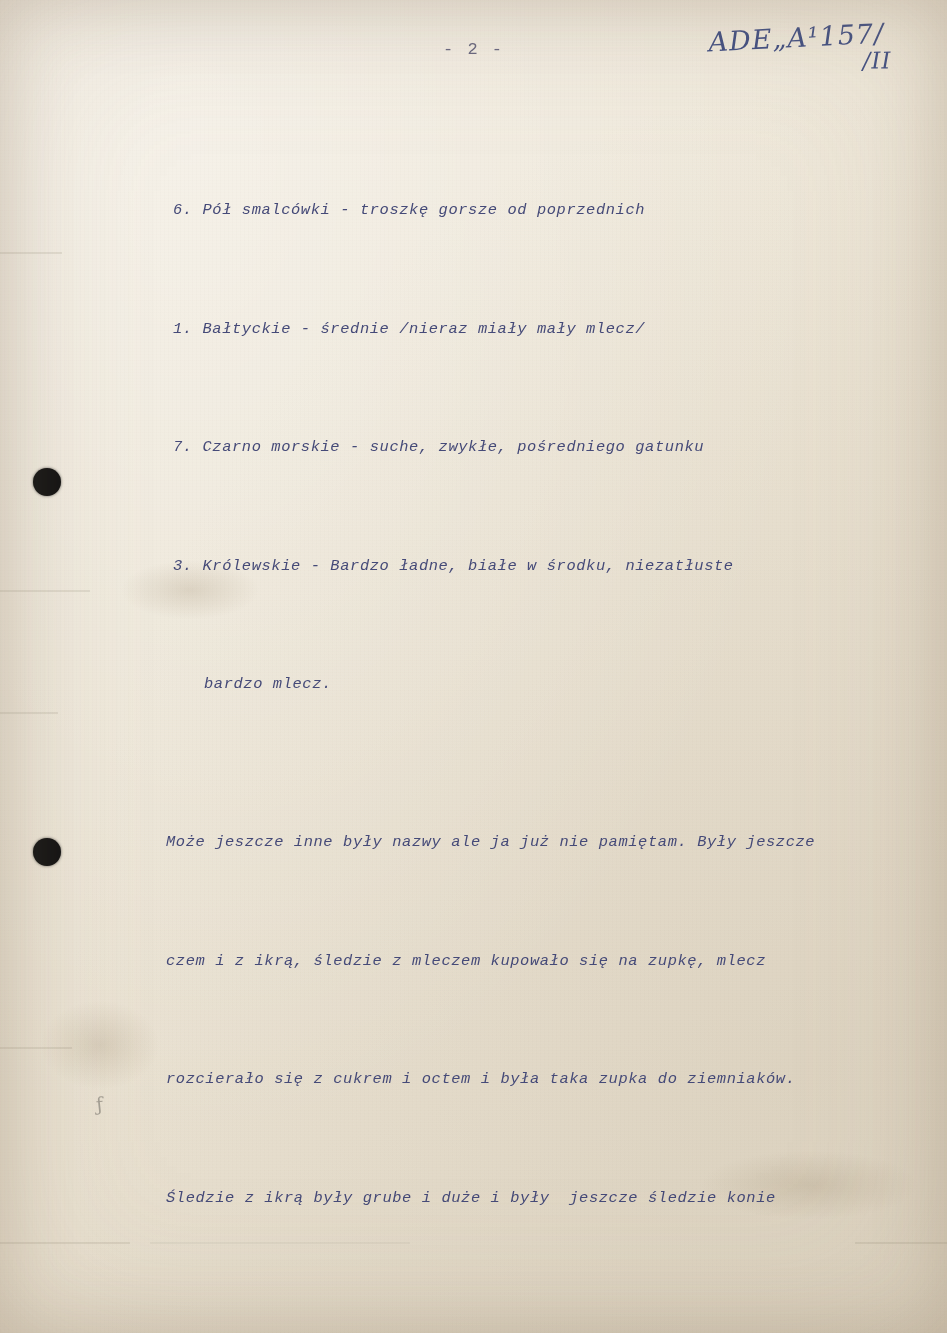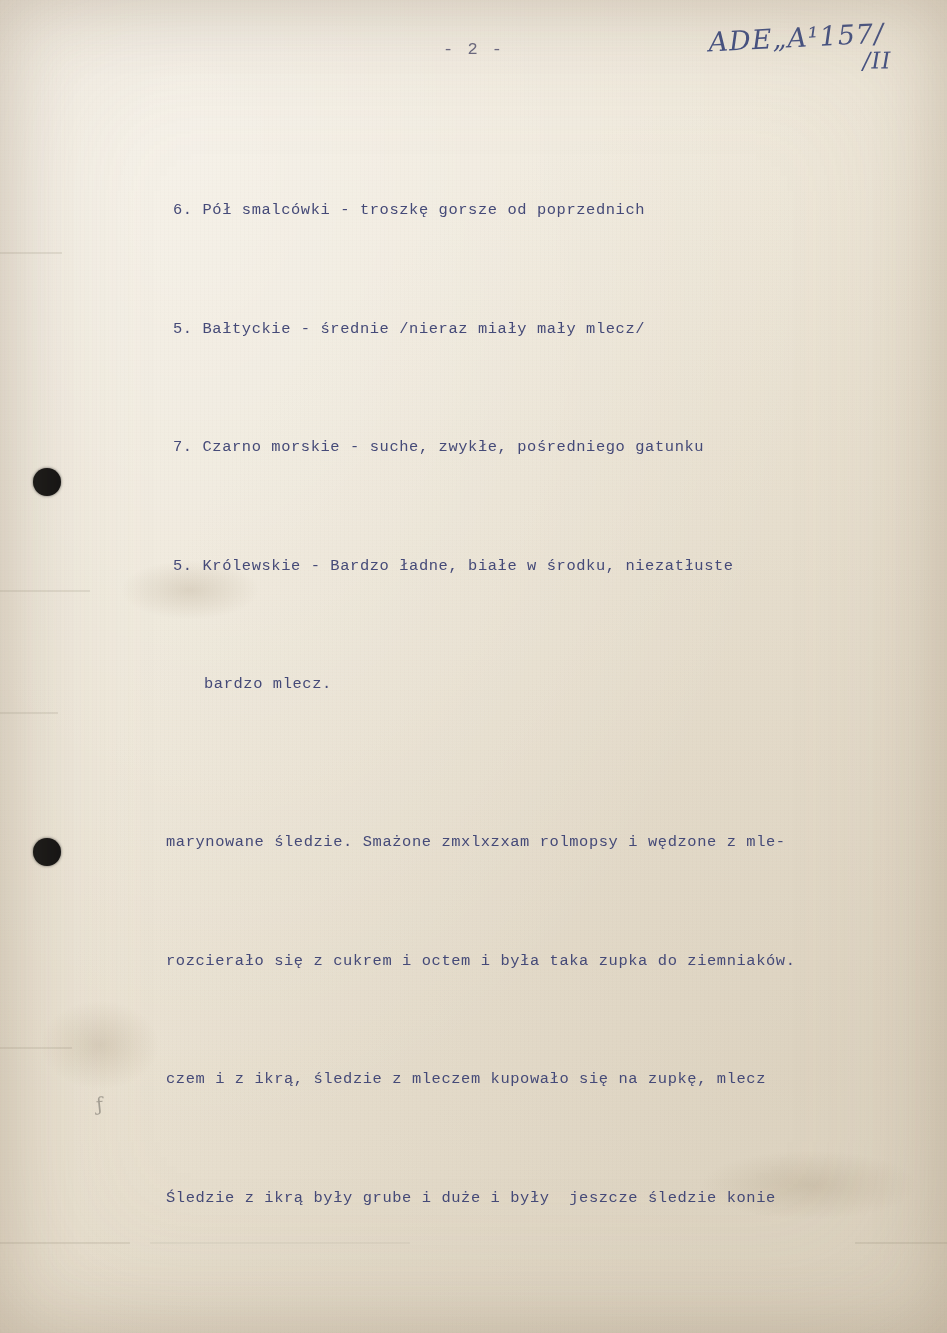--- a/index.html
+++ b/index.html
@@ -100,20 +100,21 @@
   }
   .list-cont {
     padding-left: 36px;
   }
   .para-line {
     margin-left: -2px;
   }
   .line {
     white-space: pre;
     position: relative;
+    font-style: italic;
   }
 
   
   .hole {
     position: absolute;
     left: 33px;
     width: 28px;
     height: 28px;
     border-radius: 50%;
     background: #121212;
@@ -166,28 +167,28 @@
     <span class="sub">/II</span>
   </div>
 
   <div class="hole h1"></div>
   <div class="hole h2"></div>
 
   <div class="pencil-mark">ƒ</div>
 
   <div class="body-text">
     <div class="line list-line">6. Pół smalcówki - troszkę gorsze od poprzednich</div>
-    <div class="line list-line">5. Bałtyckie - średnie /nieraz miały mały mlecz/</div>
+    <div class="line list-line">1. Bałtyckie - średnie /nieraz miały mały mlecz/</div>
     <div class="line list-line">7. Czarno morskie - suche, zwykłe, pośredniego gatunku</div>
-    <div class="line list-line">5. Królewskie - Bardzo ładne, białe w środku, niezatłuste</div>
+    <div class="line list-line">3. Królewskie - Bardzo ładne, białe w środku, niezatłuste</div>
     <div class="line list-cont">bardzo mlecz.</div>
 
-    <div class="line para-line">marynowane śledzie. Smażone zmxlxzxam rolmopsy i wędzone z mle-</div>
+    <div class="line para-line">Może jeszcze inne były nazwy ale ja już nie pamiętam. Były jeszcze</div>
+    <div class="line para-line">czem i z ikrą, śledzie z mleczem kupowało się na zupkę, mlecz</div>
     <div class="line para-line">rozcierało się z cukrem i octem i była taka zupka do ziemniaków.</div>
-    <div class="line para-line">czem i z ikrą, śledzie z mleczem kupowało się na zupkę, mlecz</div>
     <div class="line para-line">Śledzie z ikrą były grube i duże i były  jeszcze śledzie konie</div>
     
     
     
     
     
     
     
     
     

